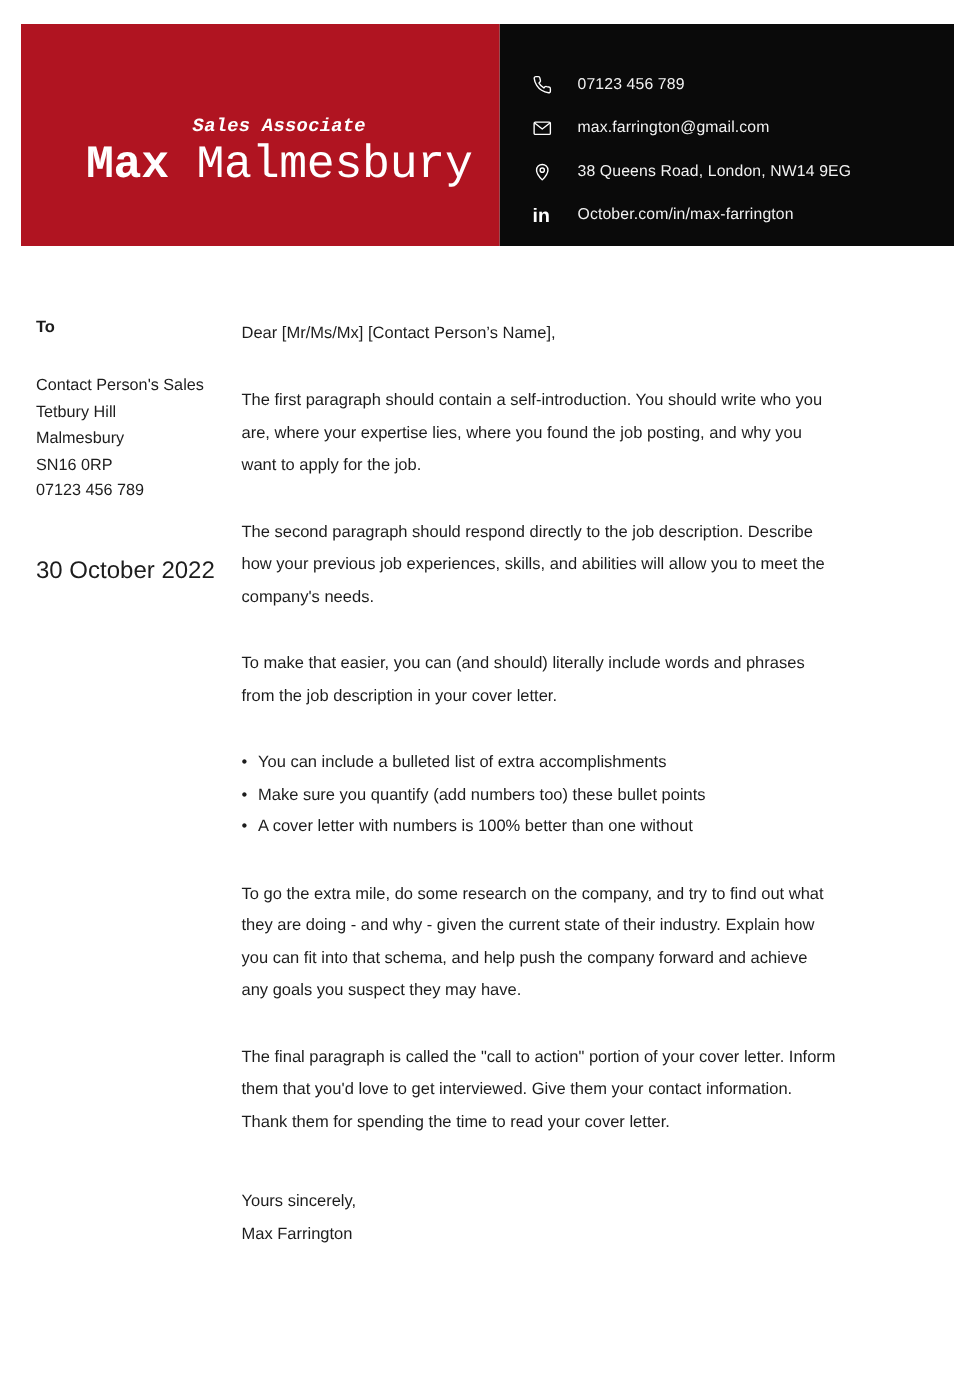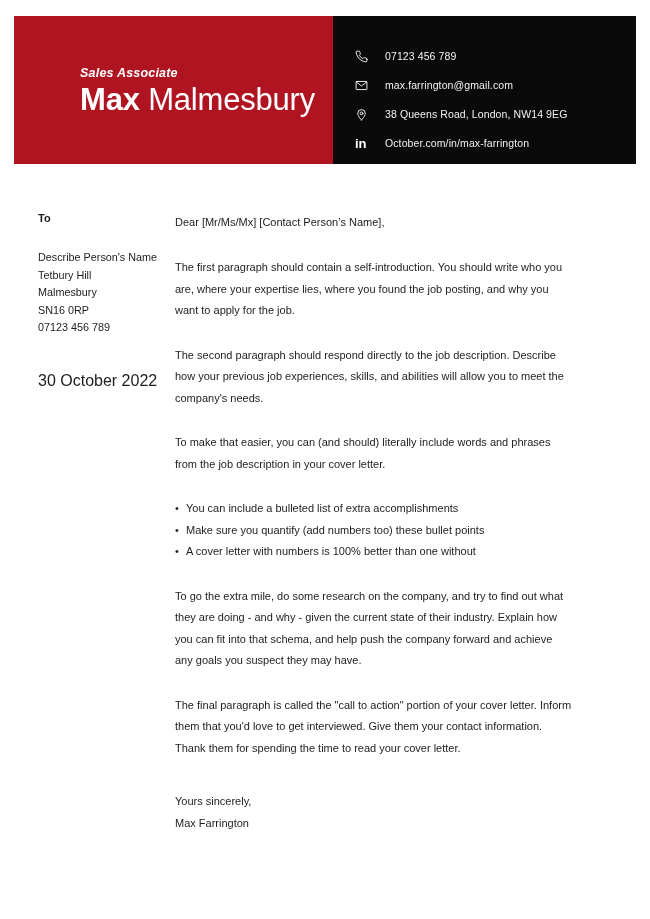--- a/index.html
+++ b/index.html
@@ -35,23 +35,24 @@
   }
   .header-left {
     width: 319px;
     background: #b01421;
     position: relative;
     box-sizing: border-box;
   }
   .name-block {
     position: absolute;
     right: 18px;
-    bottom: 49px;
-    text-align: left;
+    bottom: 38px;
+    text-align: center;
     line-height: 1;
+    font-family: Liberation Mono, monospace;
   }
   .job-title {
     font-size: 12.5px;
     font-style: italic;
     font-weight: bold;
     color: #ffffff;
     letter-spacing: .2px;
     margin-bottom: 5px;
   }
   .full-name {
@@ -101,21 +102,21 @@
     font-size: 10.5px;
     color: #f2f2f2;
     padding-left: 8px;
     letter-spacing: .1px;
     white-space: nowrap;
   }
 
   
   .content {
     position: absolute;
-    left: 14px;
+    left: 0;
     top: 212px;
     width: 573px;
   }
   .letter {
     display: flex;
     align-items: flex-start;
   }
   .col-left {
     width: 161px;
     min-width: 161px;
@@ -238,21 +239,21 @@
 
     </div>
   </div>
 
   <div class="content">
     <div class="letter">
 
       <div class="col-left">
         <div class="to-label">To</div>
         <div>
-          <div class="recipient-line">Describe Person's Name</div>
+          <div class="recipient-line">Contact Person's Sales</div>
           <div class="recipient-line">Tetbury Hill</div>
           <div class="recipient-line">Malmesbury</div>
           <div class="recipient-line">SN16 0RP</div>
           <div class="recipient-line">07123 456 789</div>
         </div>
         <div class="letter-date">30 October 2022</div>
       </div>
 
       <div class="col-right">
         <div class="salutation">Dear [Mr/Ms/Mx] [Contact Person’s Name],</div>

